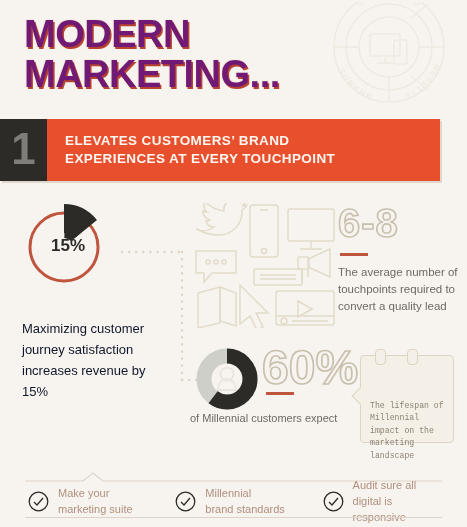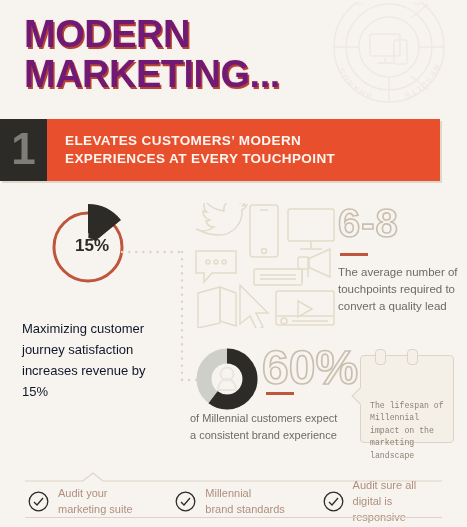--- a/index.html
+++ b/index.html
@@ -30,21 +30,21 @@
 
   
   .banner{position:absolute;left:0px;top:119px;height:62px;width:440px;display:flex;align-items:stretch;
           box-shadow:2px 2px 0 rgba(180,160,140,.35);}
   .banner-num{width:47px;background:#2c2b27;color:#7e7d78;display:flex;align-items:center;justify-content:center;
               font-size:44px;font-weight:bold;line-height:1;padding-bottom:2px;}
   .banner-text{flex:1;background:#e8502d;color:#fdf6f1;display:flex;align-items:center;padding-left:18px;}
   .banner-text span{font-size:13.5px;font-weight:bold;line-height:1.35;letter-spacing:.4px;}
 
   
-  .donut15{position:absolute;left:43px;top:200px;width:98px;height:92px;}
+  .donut15{position:absolute;left:19px;top:200px;width:98px;height:92px;}
   .donut15 .lbl{position:absolute;left:0;top:0;width:98px;height:92px;display:flex;align-items:center;justify-content:center;
                 font-size:17px;font-weight:bold;color:#2c2b27;}
 
   
   .leftpara{position:absolute;left:22px;top:318px;width:140px;font-size:13px;line-height:1.62;color:#0f172a;}
 
   
   .dots{position:absolute;left:120px;top:248px;width:90px;height:140px;pointer-events:none;}
 
   
@@ -128,21 +128,21 @@
 
   <div class="title">
     <div class="line">MODERN</div>
     <div class="line">MARKETING...</div>
   </div>
 
   <div class="banner">
     <div class="banner-num">1</div>
     <div class="banner-text">
       <span>
-        <span>ELEVATES CUSTOMERS’ MODERN</span><br>
+        <span>ELEVATES CUSTOMERS’ BRAND</span><br>
         <span>EXPERIENCES AT EVERY TOUCHPOINT</span>
       </span>
     </div>
   </div>
 
   <div class="donut15">
     <svg width="98" height="92" viewBox="0 0 98 92">
       <circle cx="45" cy="47" r="34" fill="none" stroke="#c0553d" stroke-width="3"></circle>
       <path d="M 45 5 L 45 5 A 42 42 0 0 1 75.5 18 L 52 41 A 10 10 0 0 0 45 38 Z" fill="#2c2b27" transform="rotate(2 45 47)"></path>
       <path d="M 45 4 A 43 43 0 0 1 78 20 L 56 38 A 16 16 0 0 0 45 33 Z" fill="#2c2b27"></path>
@@ -235,21 +235,20 @@
       <g fill="none" stroke="#e9e6df" stroke-width="2">
         <circle cx="31" cy="26" r="6.5"></circle>
         <path d="M22 42 a9 11 0 0 1 18 0 z"></path>
       </g>
     </svg>
   </div>
   <div class="pct60">60%</div>
   <div class="rule60"></div>
   <div class="cap60">
     <span>of Millennial customers expect</span><br>
-    <span>a consistent brand experience</span>
   </div>
 
   <div class="note">
     <div class="tab a"></div>
     <div class="tab b"></div>
     <div class="notch"></div>
     <div class="nb">The lifespan of Millennial impact on the marketing landscape</div>
   </div>
 
   <div class="divtop">
@@ -260,21 +259,21 @@
 
   <div class="checks">
     <div class="chk">
       <span class="ring">
         <svg width="21" height="21" viewBox="0 0 21 21" fill="none" stroke="#2c2b27" stroke-width="1.3">
           <circle cx="10.5" cy="10.5" r="9.3"></circle>
           <path d="M6 11 l3 3 l6 -7"></path>
         </svg>
       </span>
       <span class="ctxt">
-        <span>Audit your</span><br>
+        <span>Make your</span><br>
         <span>marketing suite</span>
       </span>
     </div>
 
     <div class="chk">
       <span class="ring">
         <svg width="21" height="21" viewBox="0 0 21 21" fill="none" stroke="#2c2b27" stroke-width="1.3">
           <circle cx="10.5" cy="10.5" r="9.3"></circle>
           <path d="M6 11 l3 3 l6 -7"></path>
         </svg>

